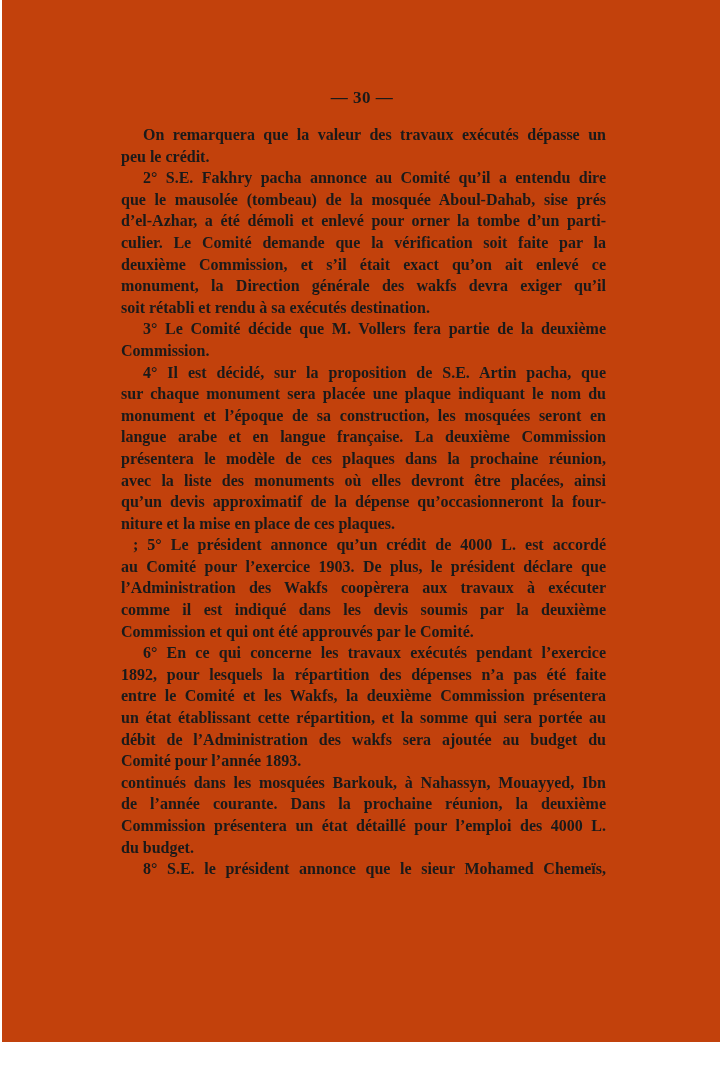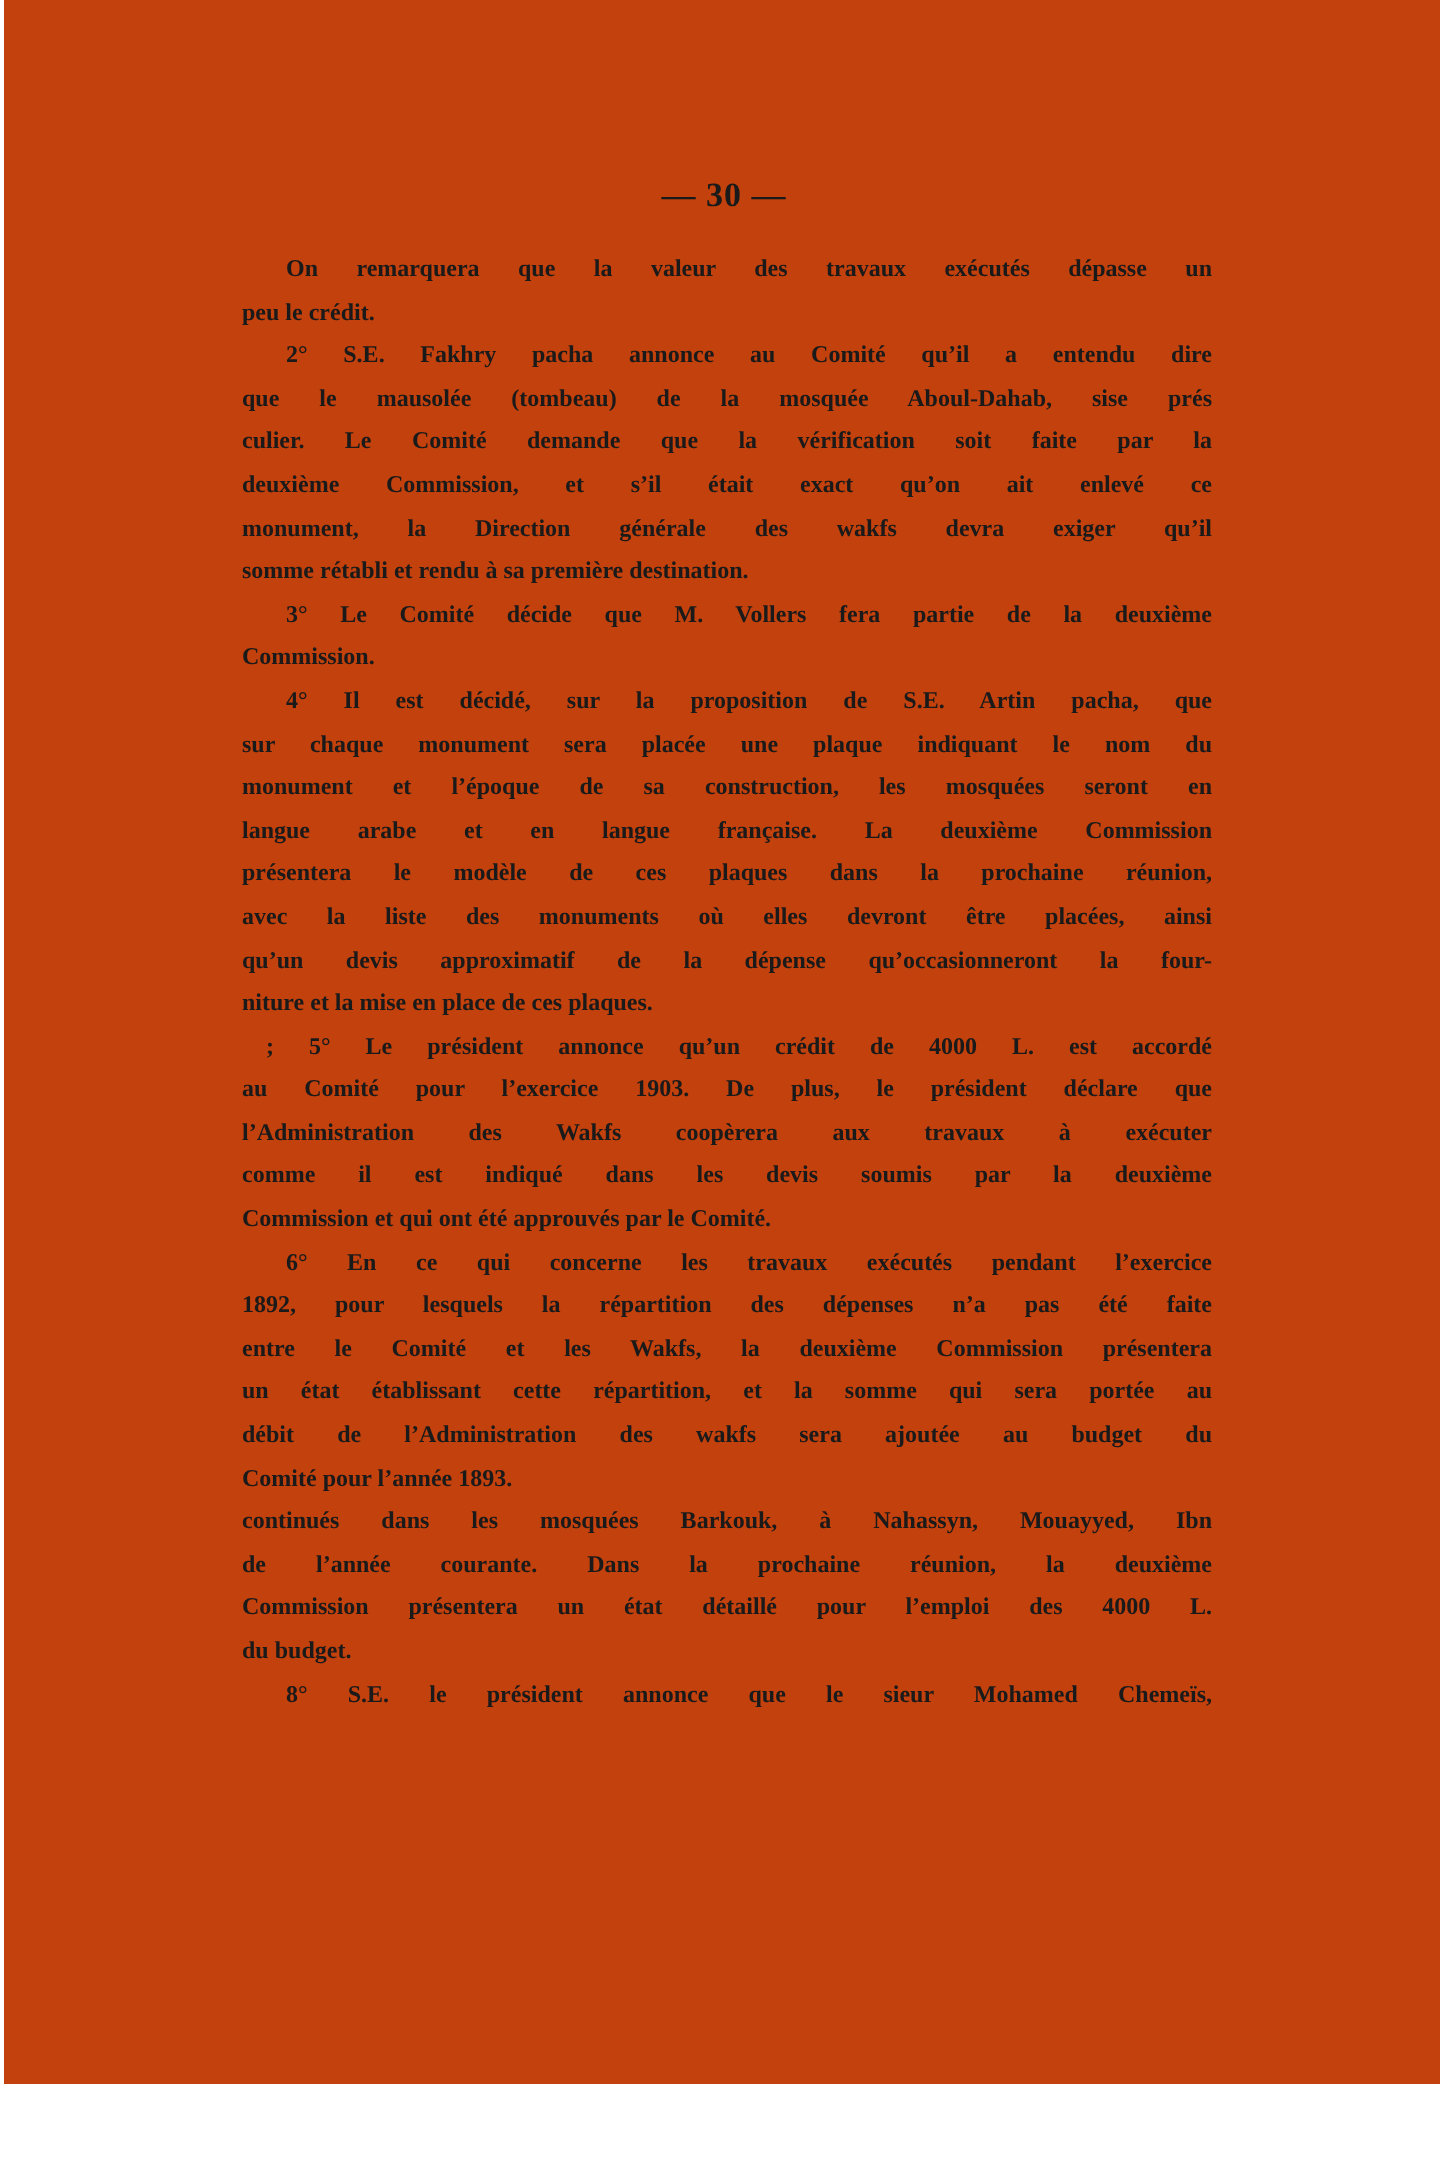--- a/index.html
+++ b/index.html
@@ -37,21 +37,21 @@
       position: absolute;
       left: 119px;
       top: 124px;
       width: 485px;
     }
     .line {
       height: 21.6px;
       line-height: 21.6px;
       font-family: "Liberation Serif", serif;
       font-weight: bold;
-      font-size: 12px;
+      font-size: 16px;
       white-space: nowrap;
       text-align: justify;
       text-align-last: justify;
       overflow: visible;
     }
     .line.last {
       text-align-last: left;
     }
     .line.indent {
       padding-left: 22px;
@@ -69,24 +69,25 @@
   <div class="text-column">
 
     <div>
       <div class="line indent">On remarquera que la valeur des travaux exécutés dépasse un</div>
       <div class="line last">peu le crédit.</div>
     </div>
 
     <div>
       <div class="line indent">2° S.E. Fakhry pacha annonce au Comité qu’il a entendu dire</div>
       <div class="line">que le mausolée (tombeau) de la mosquée Aboul-Dahab, sise prés</div>
+      <div class="line">d’el-Azhar, a été démoli et enlevé pour orner la tombe d’un parti-</div>
       <div class="line">culier. Le Comité demande que la vérification soit faite par la</div>
       <div class="line">deuxième Commission, et s’il était exact qu’on ait enlevé ce</div>
       <div class="line">monument, la Direction générale des wakfs devra exiger qu’il</div>
-      <div class="line last">somme rétabli et rendu à sa première destination.</div>
+      <div class="line last">soit rétabli et rendu à sa exécutés destination.</div>
     </div>
 
     <div>
       <div class="line indent">3° Le Comité décide que M. Vollers fera partie de la deuxième</div>
       <div class="line last">Commission.</div>
     </div>
 
     <div>
       <div class="line indent">4° Il est décidé, sur la proposition de S.E. Artin pacha, que</div>
       <div class="line">sur chaque monument sera placée une plaque indiquant le nom du</div>

